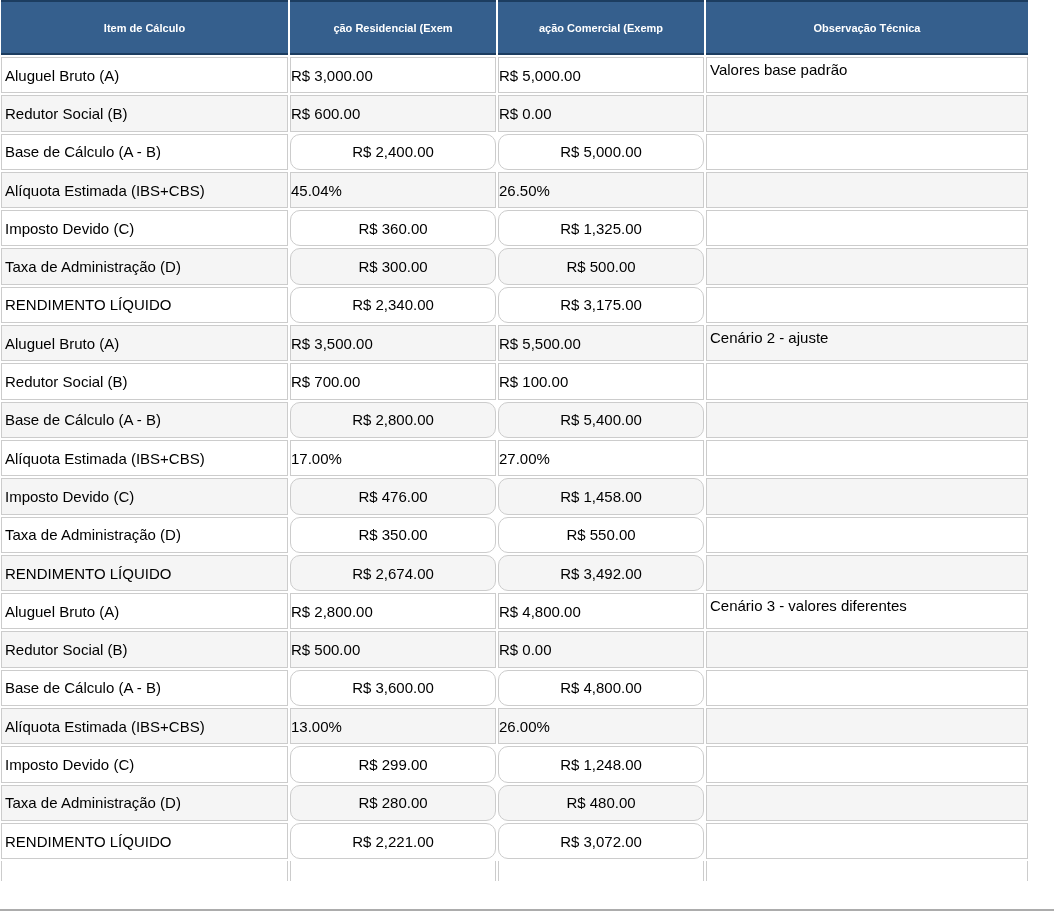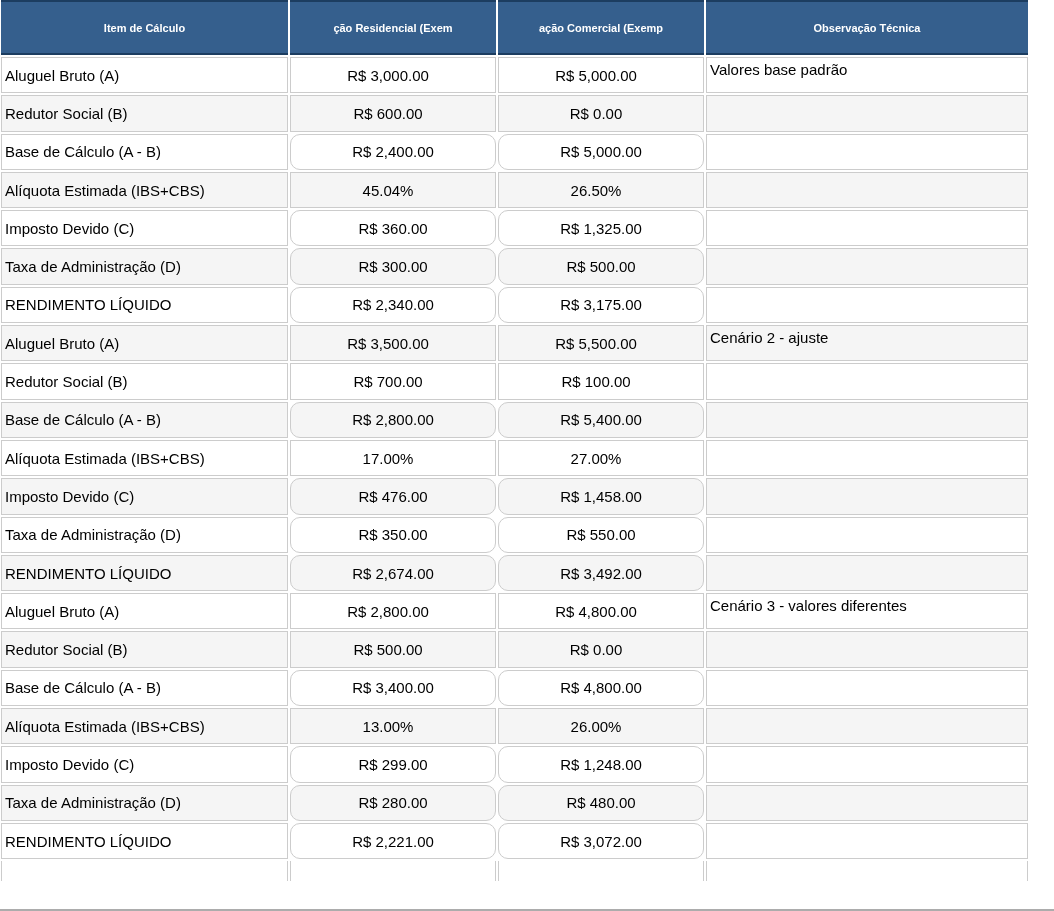--- a/index.html
+++ b/index.html
@@ -51,21 +51,21 @@
   td{
     height:36.3px;
     border:1px solid var(--cell-border);
     font-size:15px;
     vertical-align:middle;
     padding:0;
   }
   tr.plain td{background:var(--row-bg);}
   tr.zebra td{background:var(--row-alt-bg);}
   td.col-item{text-align:left;padding-left:3px;}
-  td.align-right{text-align:center;padding-right:10px;}
+  td.align-right{text-align:left;padding-right:10px;}
   td.align-center{text-align:center;border-radius:10px;}
   td.col-obs{text-align:left;vertical-align:top;padding:3px 0 0 3px;}
   tr.partial-row td{
     height:20px;
     background:#fff;
     border-top:none;
     border-bottom:none;
   }
   .bottom-edge-line{
     position:absolute;
@@ -181,21 +181,21 @@
           <td class="col-obs">Cenário 3 - valores diferentes</td>
         </tr>
         <tr class="zebra">
           <td class="col-item">Redutor Social (B)</td>
           <td class="col-res align-right">R$ 500.00</td>
           <td class="col-com align-right">R$ 0.00</td>
           <td class="col-obs"></td>
         </tr>
         <tr class="plain">
           <td class="col-item">Base de Cálculo (A - B)</td>
-          <td class="col-res align-center">R$ 3,400.00</td>
+          <td class="col-res align-center">R$ 3,600.00</td>
           <td class="col-com align-center">R$ 4,800.00</td>
           <td class="col-obs"></td>
         </tr>
         <tr class="zebra">
           <td class="col-item">Alíquota Estimada (IBS+CBS)</td>
           <td class="col-res align-right">13.00%</td>
           <td class="col-com align-right">26.00%</td>
           <td class="col-obs"></td>
         </tr>
         <tr class="plain">

